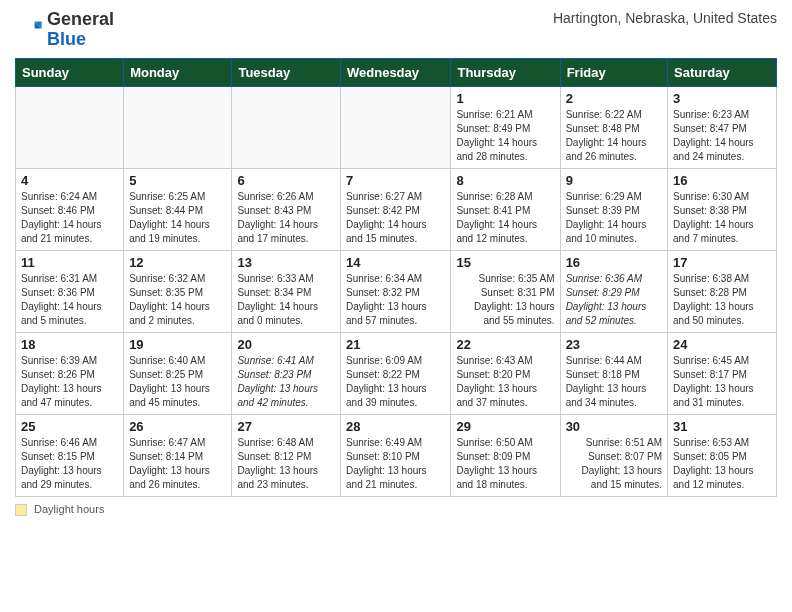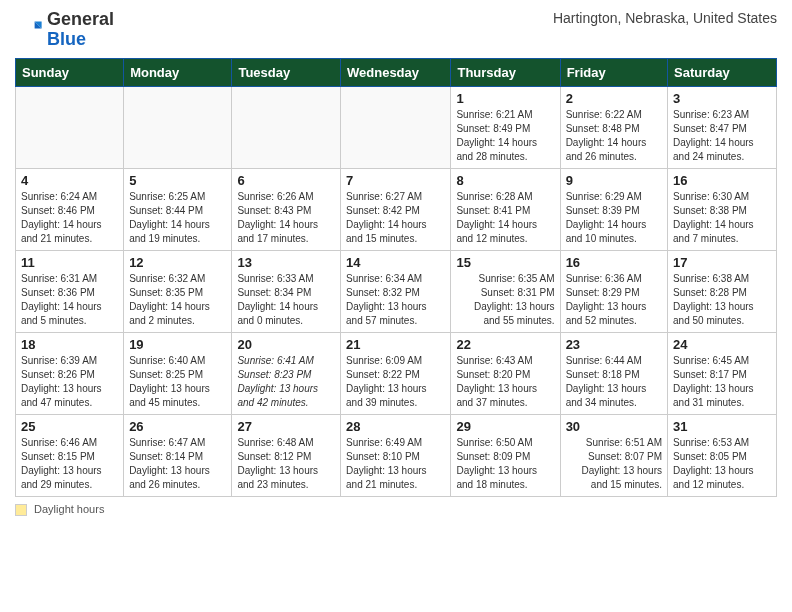--- a/index.html
+++ b/index.html
@@ -227,21 +227,21 @@
 Daylight: 13 hours and 57 minutes.</div>
         </td>
         <td>
           <span class="day-num">15</span>
           <div class="day-info" style="white-space: pre-line; text-align: right;">Sunrise: 6:35 AM
 Sunset: 8:31 PM
 Daylight: 13 hours and 55 minutes.</div>
         </td>
         <td>
           <span class="day-num">16</span>
-          <div class="day-info" style="white-space: pre-line;">Sunrise: 6:36 AM
+          <div class="day-info" style="white-space: pre-line; font-style: italic;">Sunrise: 6:36 AM
 Sunset: 8:29 PM
 Daylight: 13 hours and 52 minutes.</div>
         </td>
         <td>
           <span class="day-num">17</span>
           <div class="day-info" style="white-space: pre-line;">Sunrise: 6:38 AM
 Sunset: 8:28 PM
 Daylight: 13 hours and 50 minutes.</div>
         </td>
       </tr>

